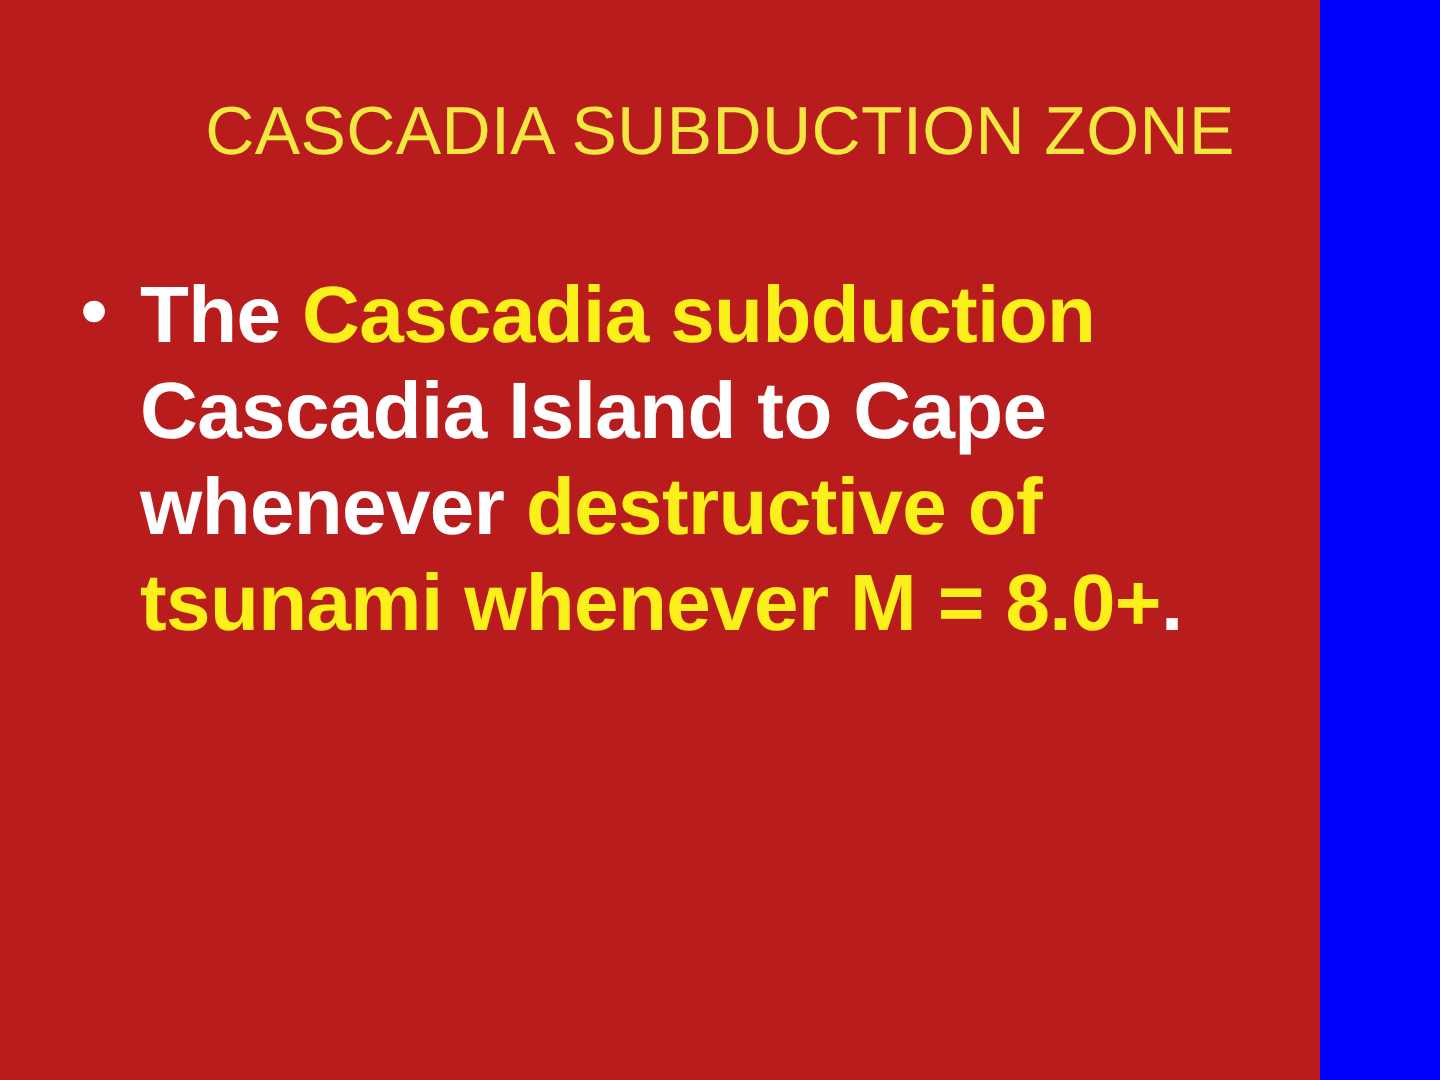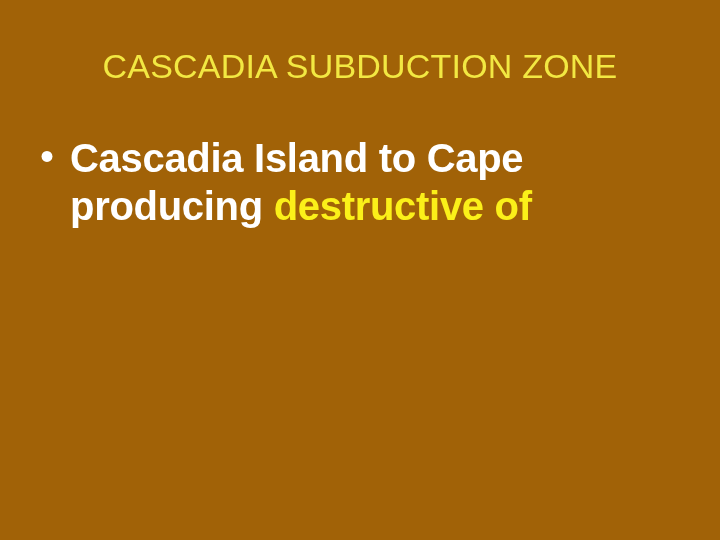--- a/index.html
+++ b/index.html
@@ -11,23 +11,23 @@
     width: 720px;
     height: 540px;
     overflow: hidden;
     background: #0000ff;
     font-family: "Liberation Sans", sans-serif;
     -webkit-font-smoothing: antialiased;
   }
 
   #slide {
     position: relative;
-    width: 720px;
+    width: 660px;
     height: 540px;
-    background: #a16207;
+    background: #b91c1c;
     box-sizing: border-box;
     padding-left: 38px;
   }
 
   
   #slide-title {
     position: absolute;
     left: 0;
     top: 46px;
     width: 720px;
@@ -92,19 +92,21 @@
 
 <div id="slide">
 
   <div id="slide-title">CASCADIA SUBDUCTION ZONE</div>
 
   <div id="body-block">
     <div class="bullet-row">
       <span class="bullet-marker">•</span>
       <div class="bullet-text" id="bullet-lines">
 
+      <div class="line"><span class="w">The </span><span class="y">Cascadia subduction</span></div>
           <div class="line"><span class="w">Cascadia Island to Cape</span></div>
-          <div class="line"><span class="w">producing </span><span class="y">destructive of</span></div>
+          <div class="line"><span class="w">whenever </span><span class="y">destructive of</span></div>
+          <div class="line"><span class="y">tsunami whenever M = 8.0+</span><span class="w">.</span></div>
         </div>
     </div>
   </div>
 
 </div>
 
 </body></html>

